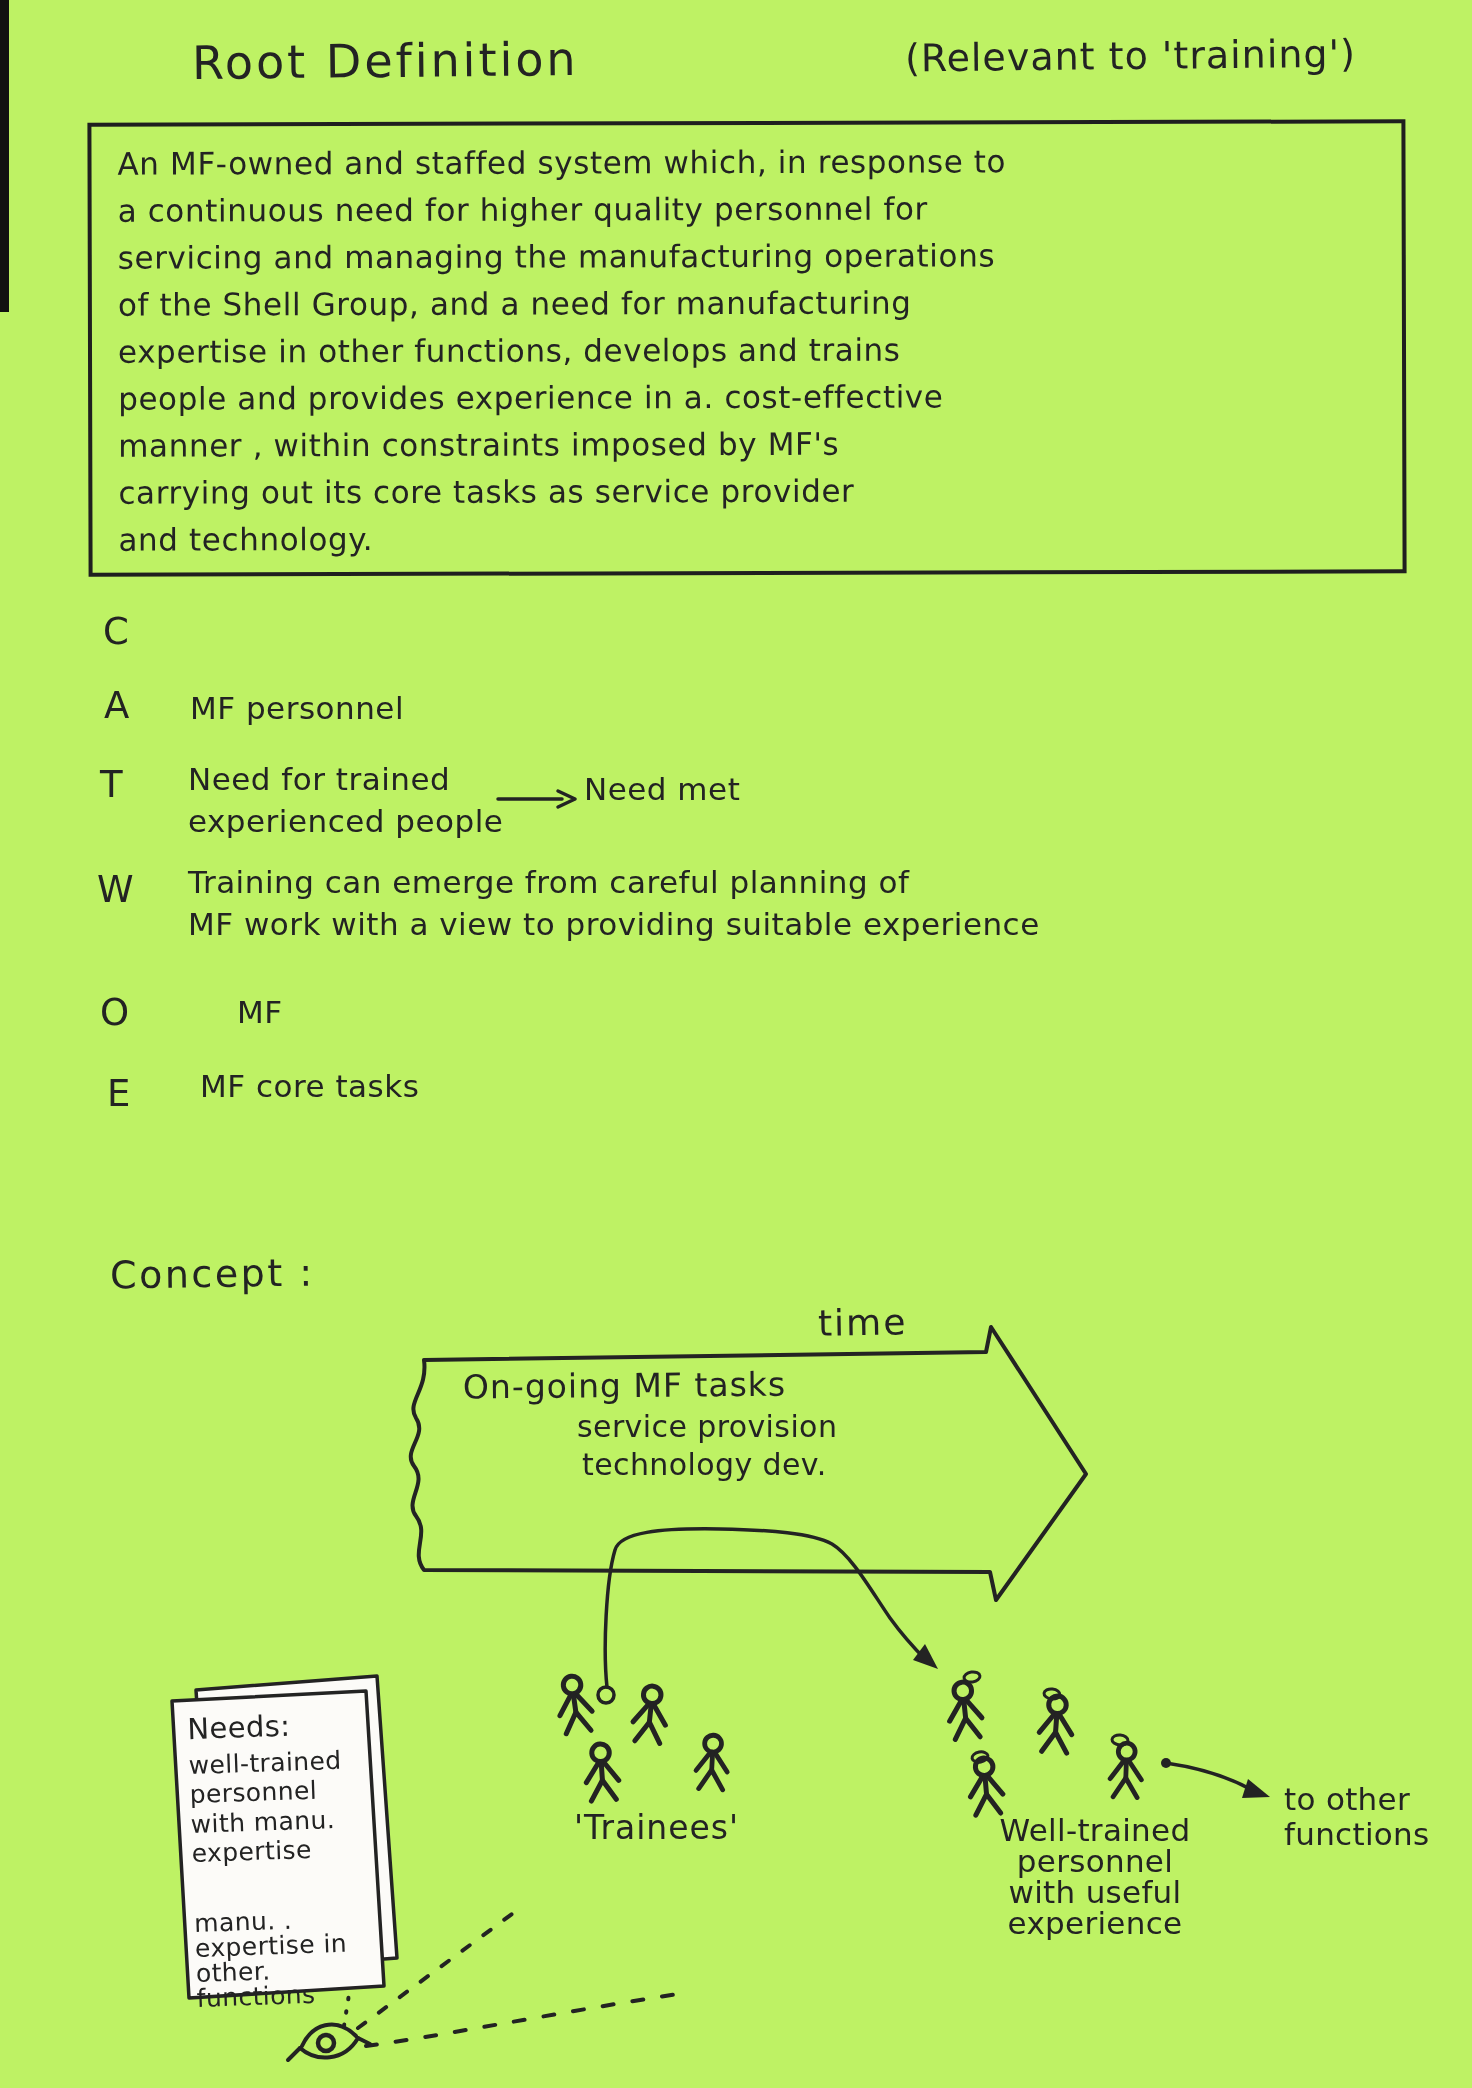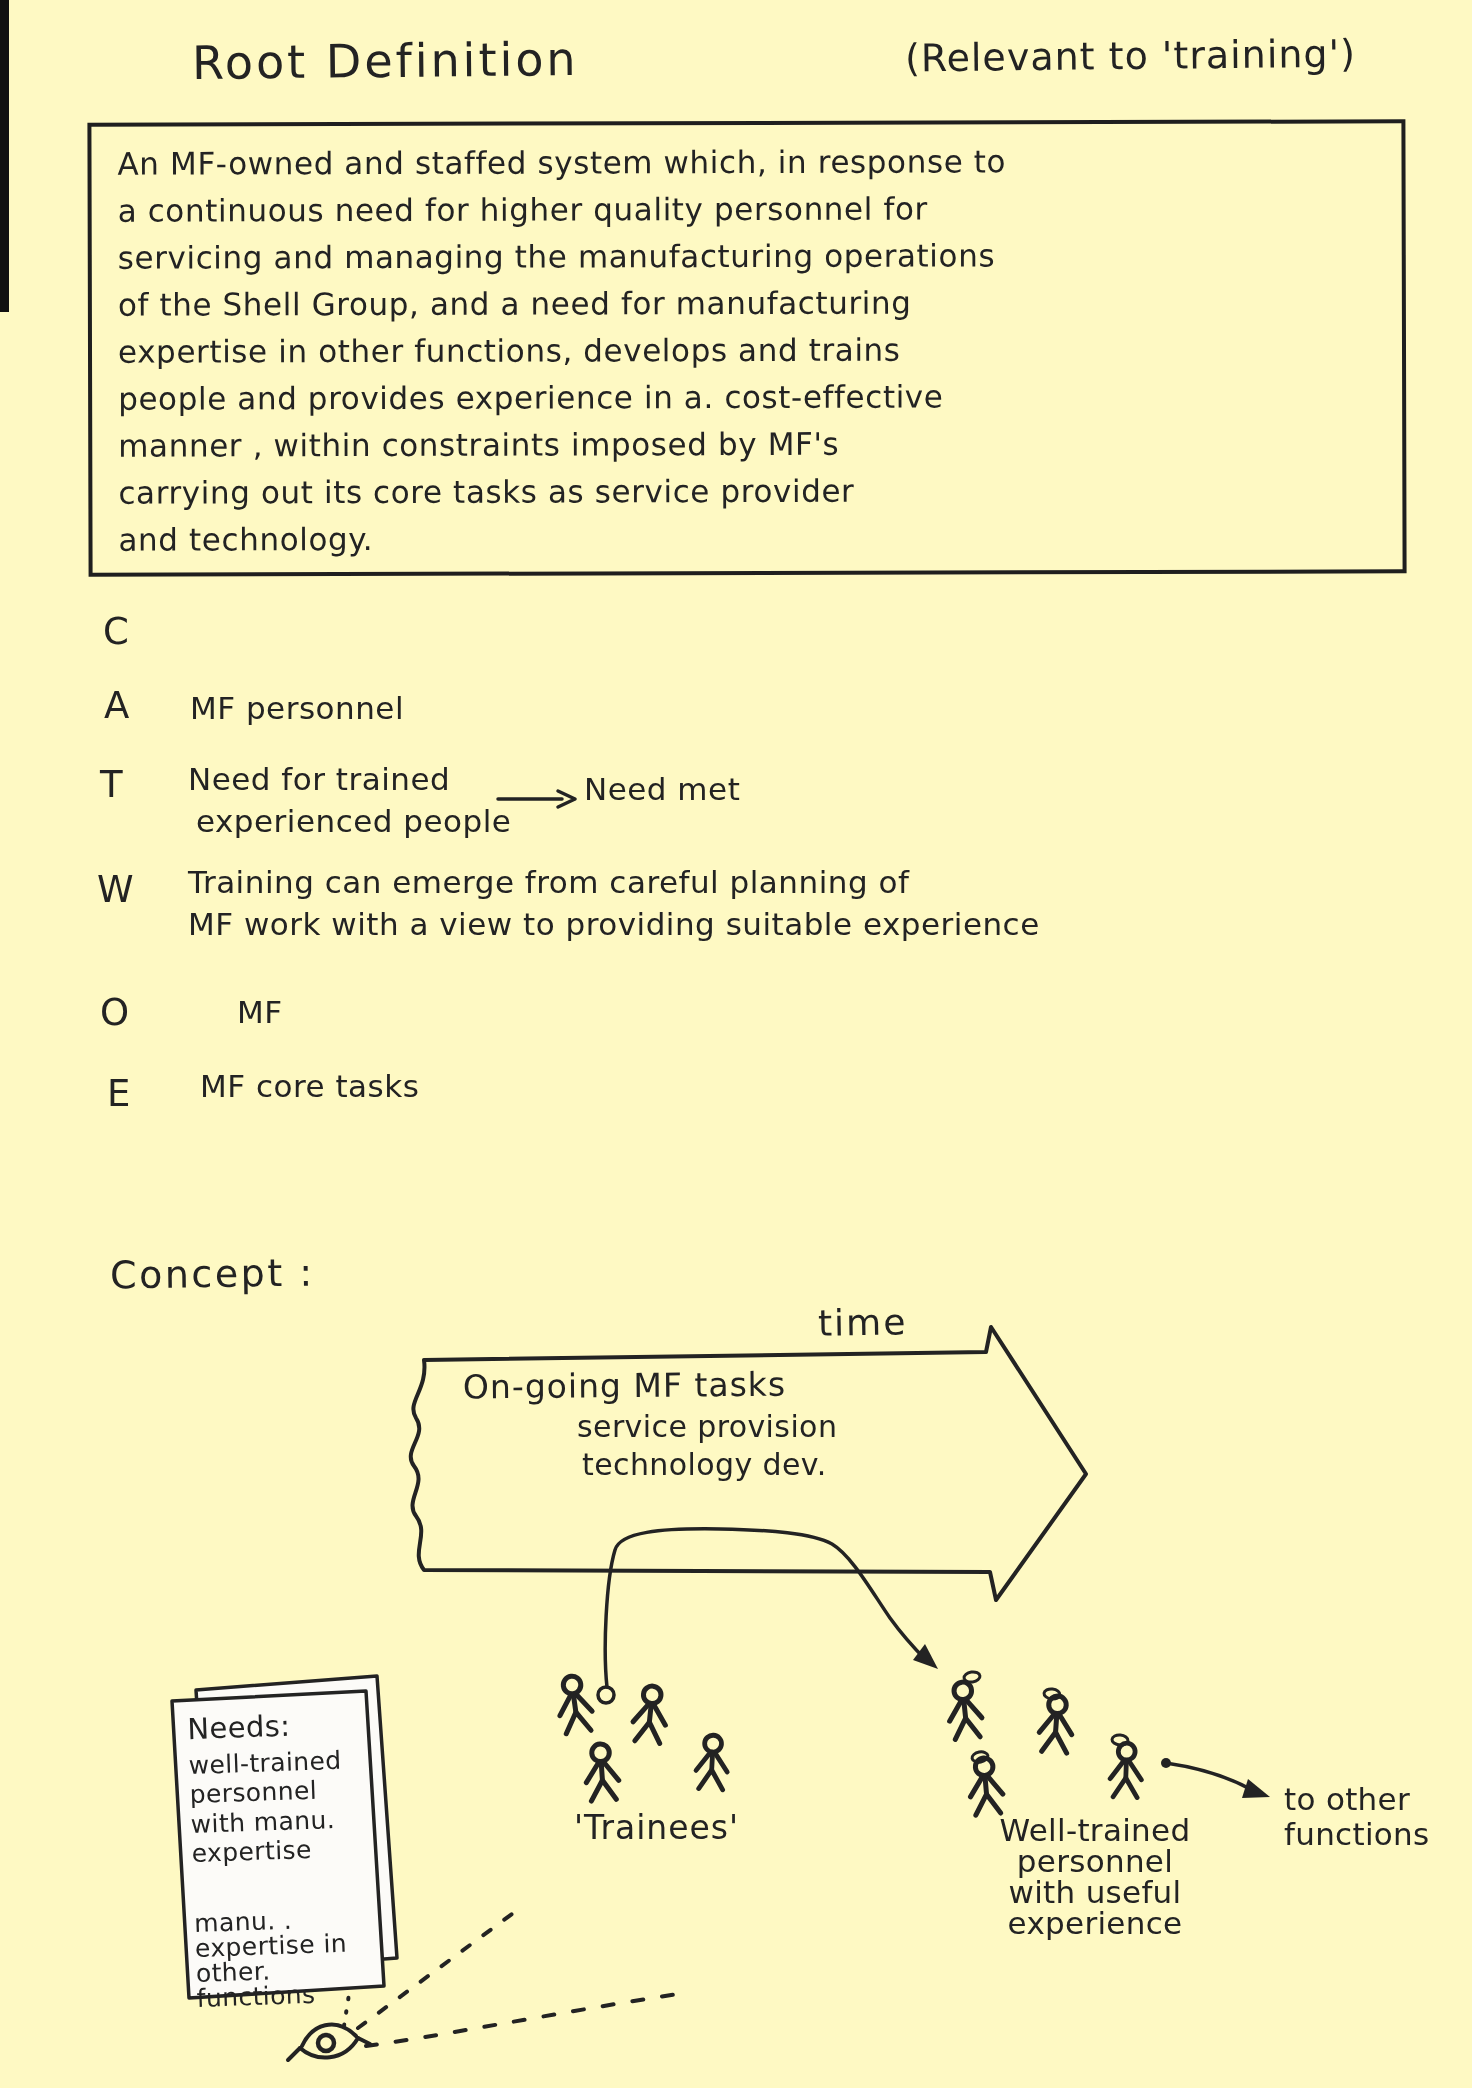--- a/index.html
+++ b/index.html
@@ -1,17 +1,17 @@
 <!DOCTYPE html>
 <html><head>
 <meta charset="utf-8">
 <style>
   html,body{margin:0;padding:0;}
   body{background:#fbfaf6;font-family:"DejaVu Sans",sans-serif;}
-  .canvas{position:relative;width:1472px;height:2088px;background:#fef9c3;overflow:hidden;color:#232323;}
+  .canvas{position:relative;width:1472px;height:2088px;background:#bef264;overflow:hidden;color:#232323;}
   .abs{position:absolute;}
   .hand{font-family:"DejaVu Sans",sans-serif;color:#232323;letter-spacing:.4px;white-space:nowrap;}
   .title{font-size:46px;letter-spacing:3px;transform:rotate(-.6deg);}
   .subtitle{font-size:38px;letter-spacing:1px;transform:rotate(-.6deg);}
   .rootbox{left:88px;top:121px;width:1318px;height:454px;border:4px solid #1f1f1f;transform:rotate(-.15deg);box-sizing:border-box;padding:14px 0 0 26px;}
   .rootbox .line{font-size:31px;height:47px;line-height:47px;letter-spacing:.6px;}
   .cletter{font-size:37px;letter-spacing:1px;}
   .centry{font-size:31px;letter-spacing:.5px;}
   .concept-heading{font-size:38px;letter-spacing:2.5px;transform:rotate(-.8deg);}
   .dlabel{font-size:31px;letter-spacing:.3px;}
@@ -43,21 +43,21 @@
     <div class="hand line">and technology.</div>
   </div>
 
   <div class="abs hand cletter" style="left:103px;top:610px;">C</div>
 
   <div class="abs hand cletter" style="left:104px;top:684px;">A</div>
   <div class="abs hand centry" style="left:190px;top:690px;">MF personnel</div>
 
   <div class="abs hand cletter" style="left:100px;top:763px;">T</div>
   <div class="abs hand centry" style="left:188px;top:761px;">Need for trained</div>
-  <div class="abs hand centry" style="left:196px;top:803px;">experienced people</div>
+  <div class="abs hand centry" style="left:188px;top:803px;">experienced people</div>
   <div class="abs hand centry" style="left:584px;top:763px;margin-top:8px;">Need met</div>
 
   <div class="abs hand cletter" style="left:97px;top:868px;">W</div>
   <div class="abs hand centry" style="left:188px;top:864px;">Training can emerge from careful planning of</div>
   <div class="abs hand centry" style="left:188px;top:906px;">MF work with a view to providing suitable experience</div>
 
   <div class="abs hand cletter" style="left:100px;top:991px;">O</div>
   <div class="abs hand centry" style="left:205px;top:994px;margin-left:32px;">MF</div>
 
   <div class="abs hand cletter" style="left:107px;top:1072px;">E</div>

